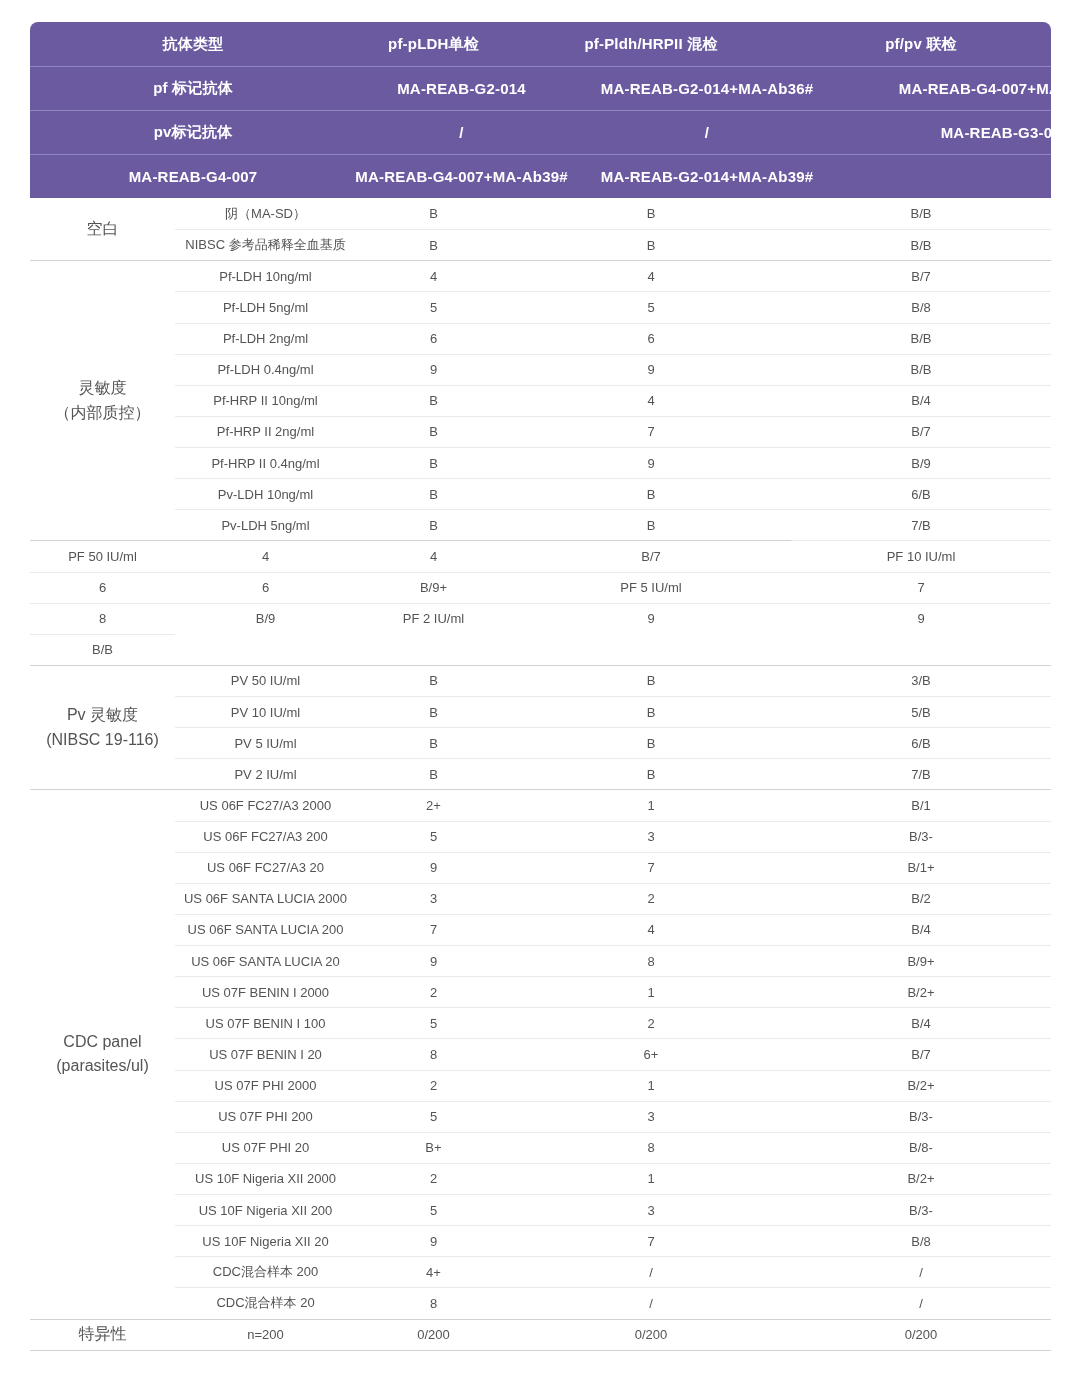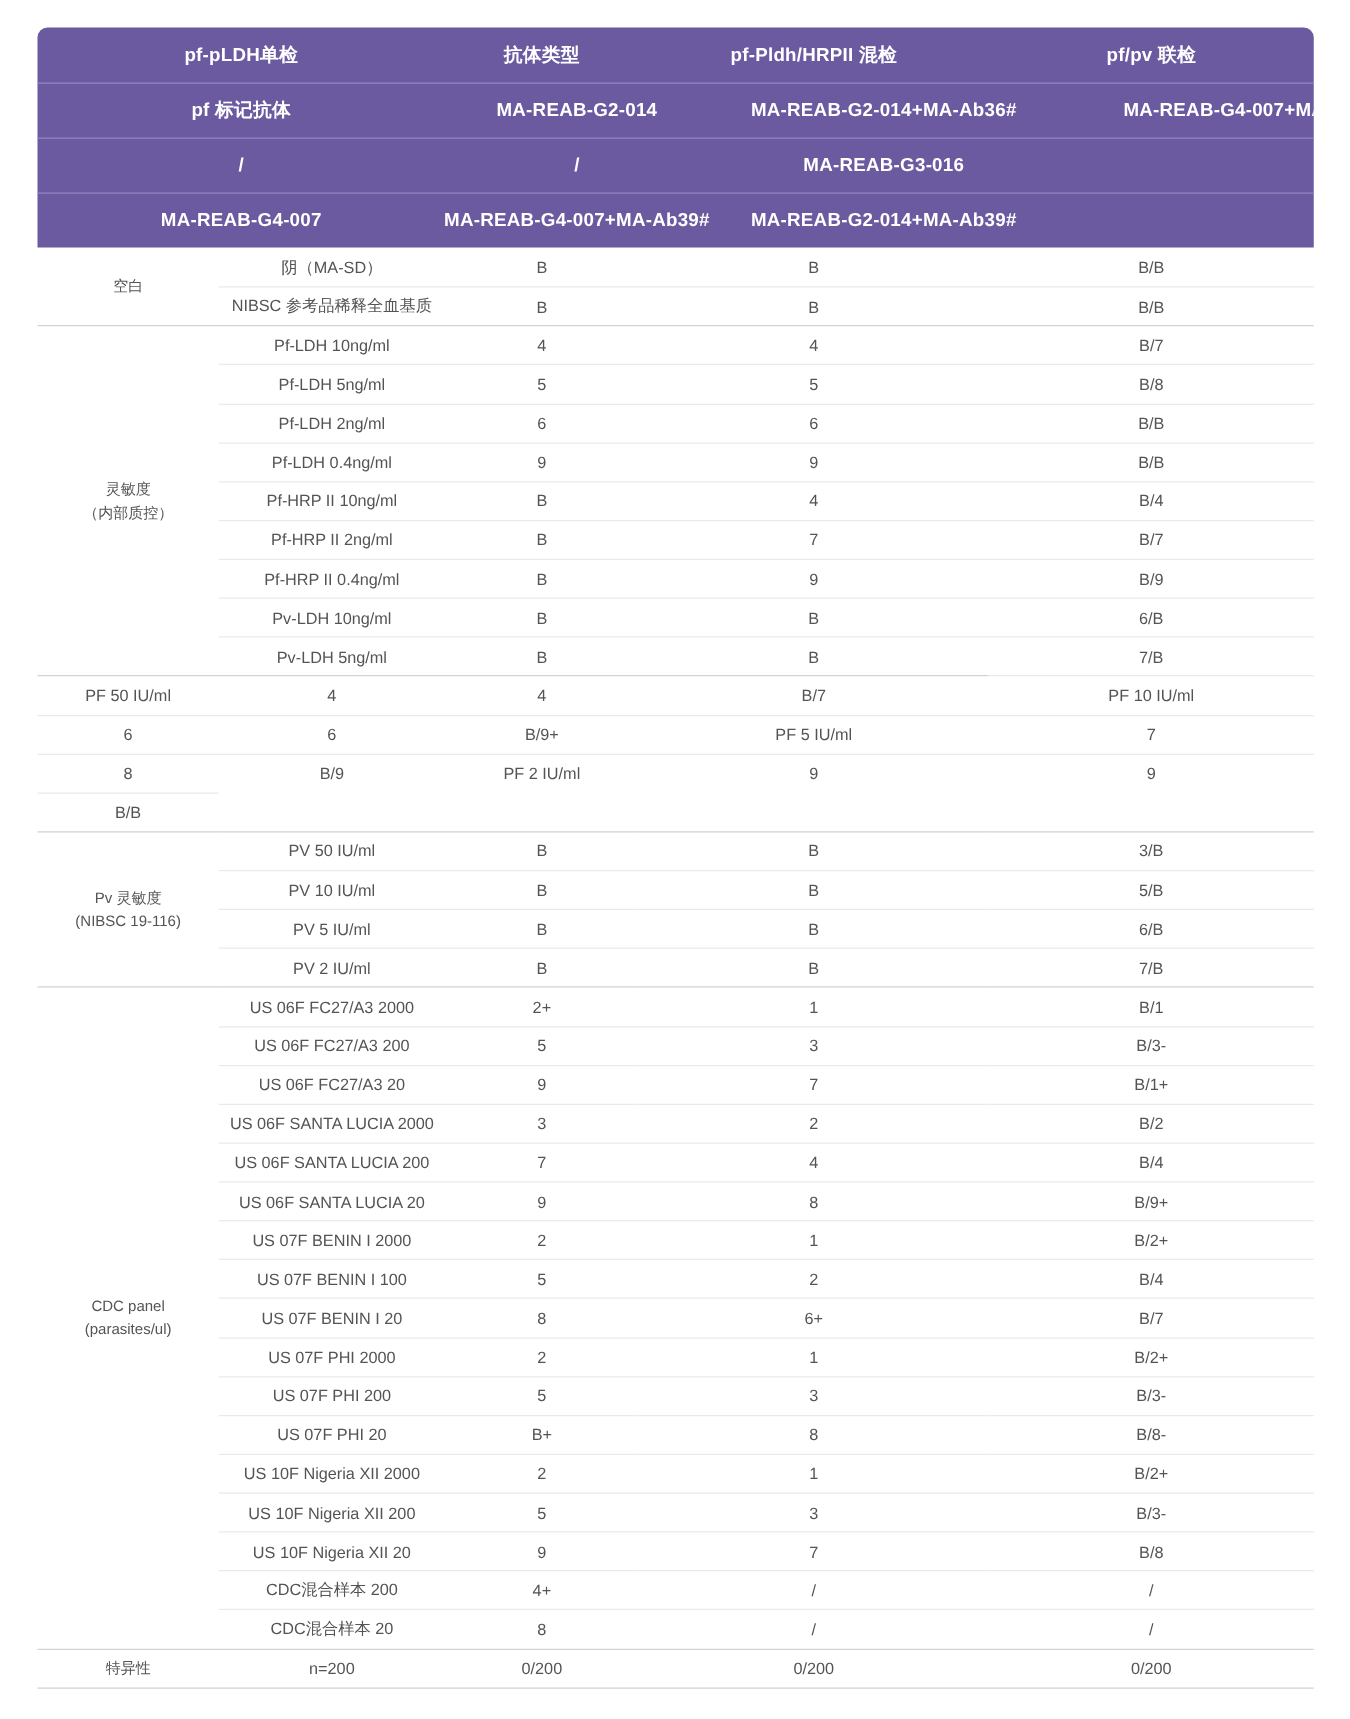--- a/index.html
+++ b/index.html
@@ -25,41 +25,42 @@
          font-size:15px;font-weight:600;letter-spacing:.2px;white-space:nowrap;}
 
   
   .tbody{display:grid;grid-template-columns:145px 181px 155px 280px 260px;
          grid-auto-rows:31.14px;border-bottom:1px solid var(--section-divider);}
   .cell{display:flex;align-items:center;justify-content:center;font-size:13px;
         color:var(--body-text);white-space:nowrap;}
   .cell.inner{border-top:1px solid var(--row-divider);}
   .cell.sec{border-top:1px solid var(--section-divider);}
   .cat{flex-direction:column;line-height:1.55;text-align:center;}
-  .cat-line{font-size:12px;color:var(--body-text);}
+  .cat-line{font-size:16px;color:var(--body-text);}
 </style>
 </head>
 <body>
 
 <div class="page">
   <div class="table">
     <div class="thead" id="thead">
         <div class="hrow">
+          <div class="hcell">抗体类型</div>
           <div class="hcell">pf-pLDH单检</div>
-          <div class="hcell">抗体类型</div>
           <div class="hcell">pf-Pldh/HRPII 混检</div>
           <div class="hcell">pf/pv 联检</div>
         </div>
         <div class="hrow">
           <div class="hcell">pf 标记抗体</div>
           <div class="hcell">MA-REAB-G2-014</div>
           <div class="hcell">MA-REAB-G2-014+MA-Ab36#</div>
           <div class="hcell">MA-REAB-G4-007+MA-Ab36#</div>
         </div>
         <div class="hrow">
+          <div class="hcell">pv标记抗体</div>
           <div class="hcell">/</div>
           <div class="hcell">/</div>
           <div class="hcell">MA-REAB-G3-016</div>
         </div>
         <div class="hrow">
           <div class="hcell">MA-REAB-G4-007</div>
           <div class="hcell">MA-REAB-G4-007+MA-Ab39#</div>
           <div class="hcell">MA-REAB-G2-014+MA-Ab39#</div>
         </div>
       </div>

